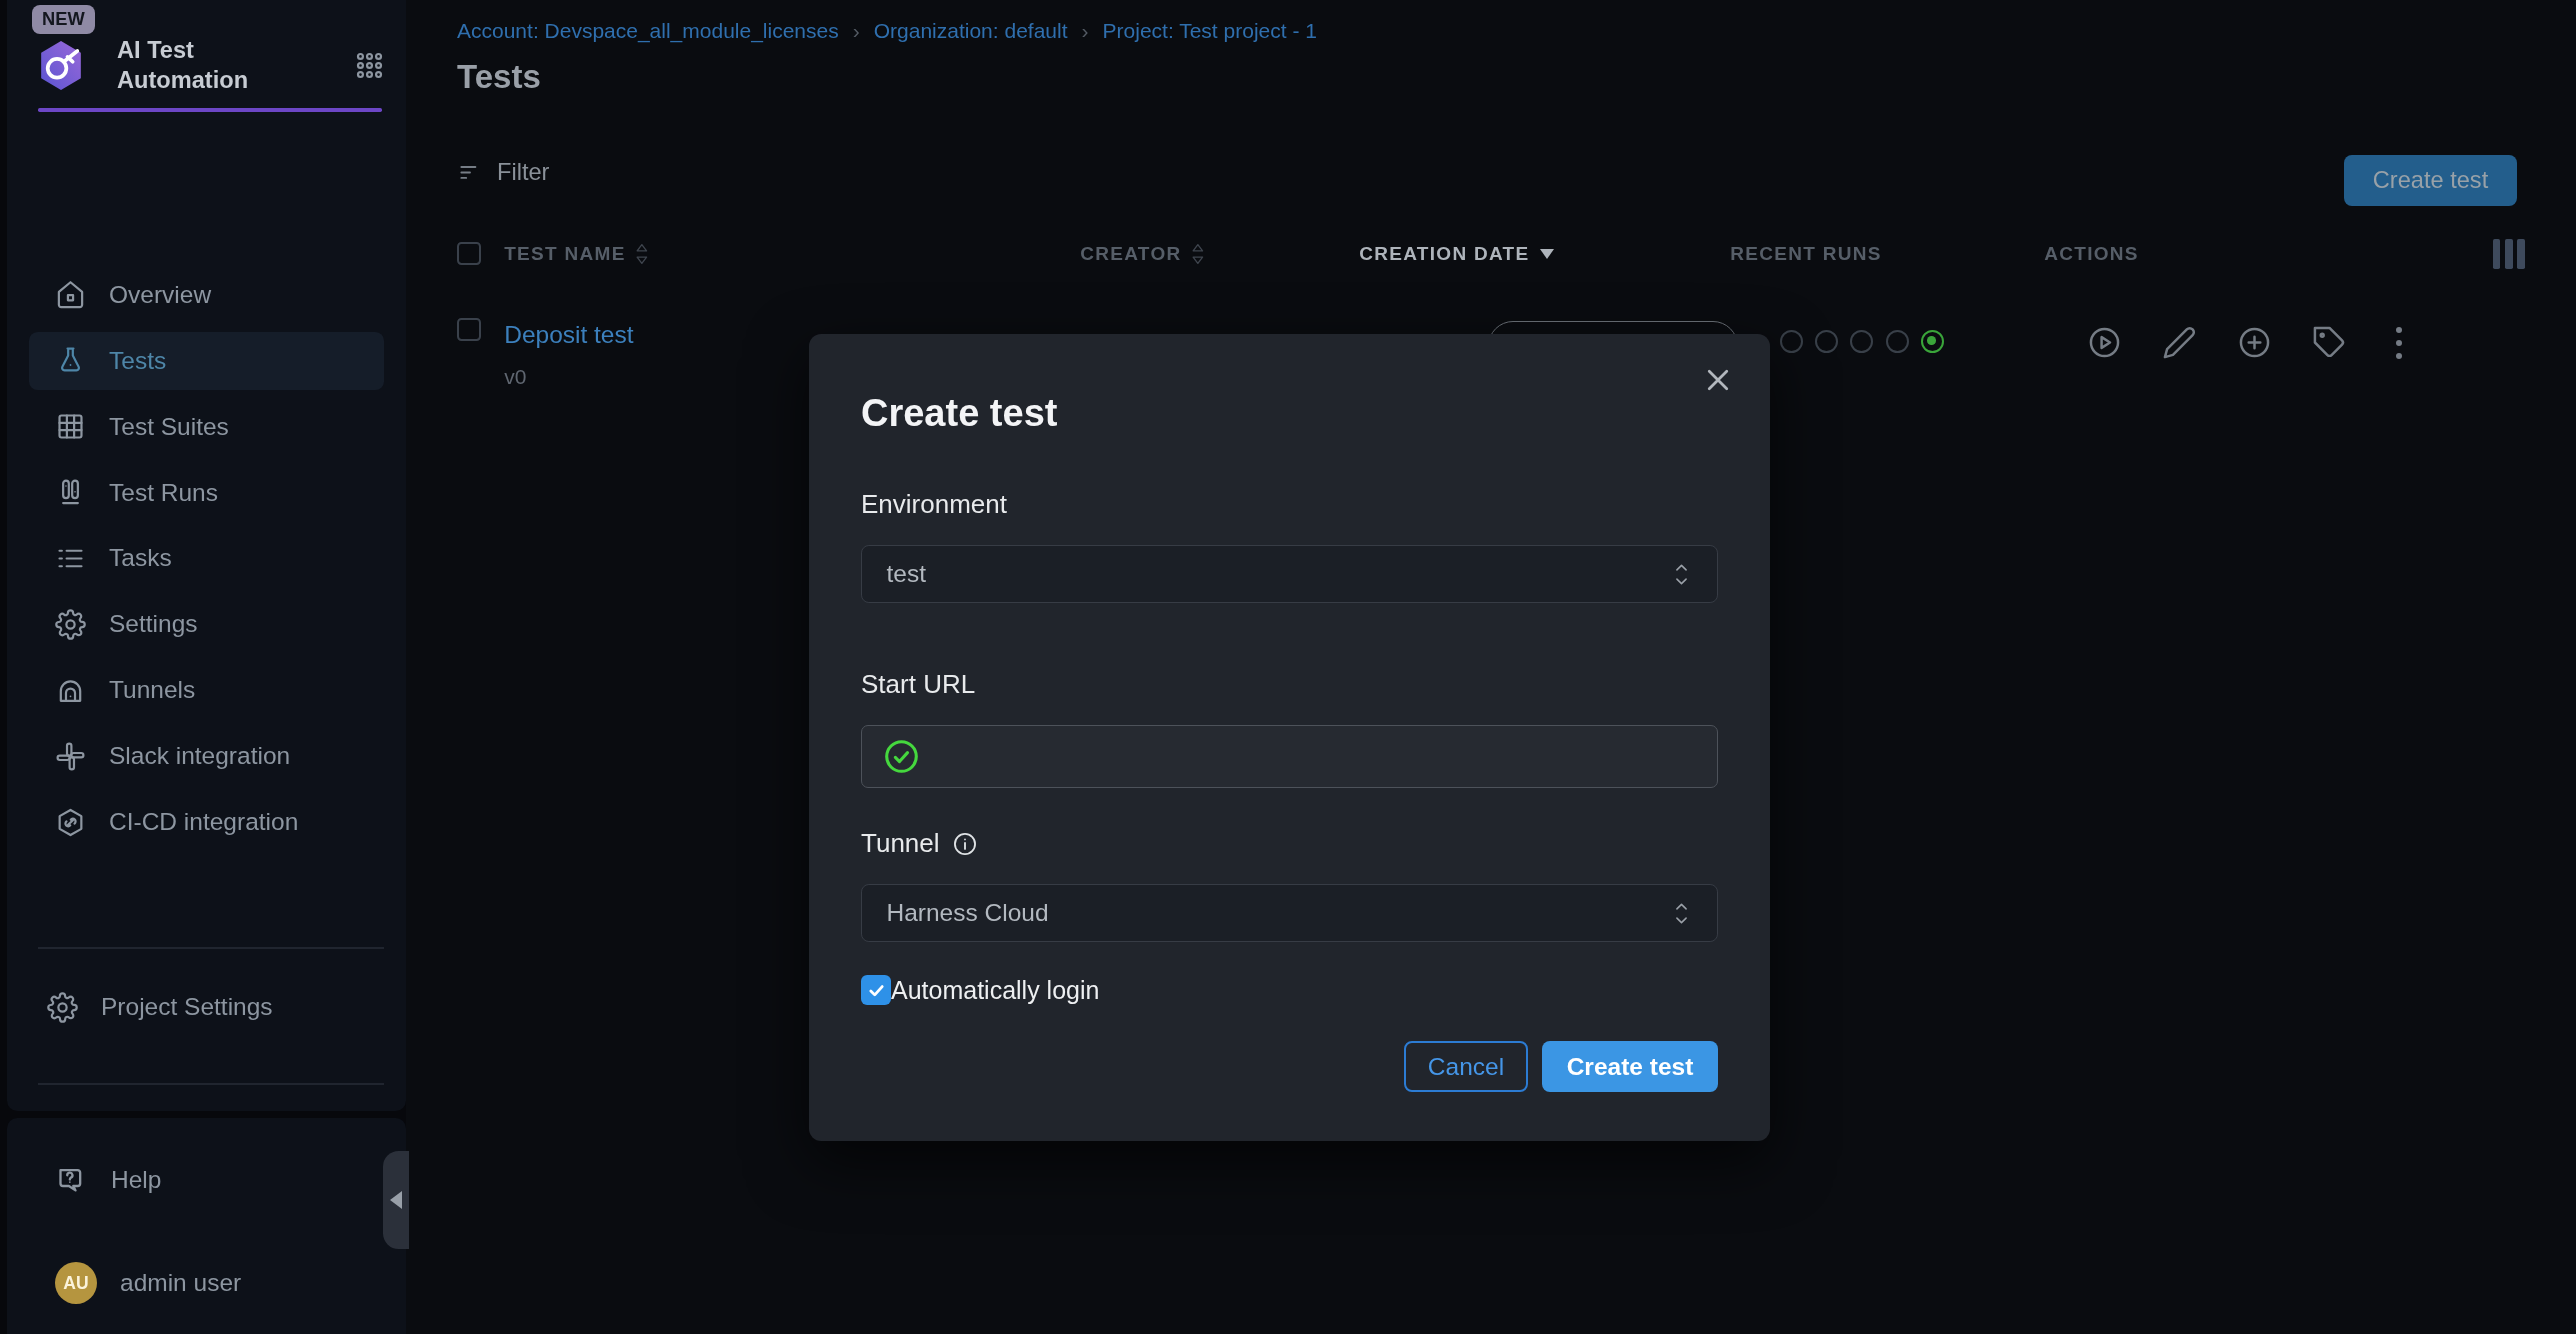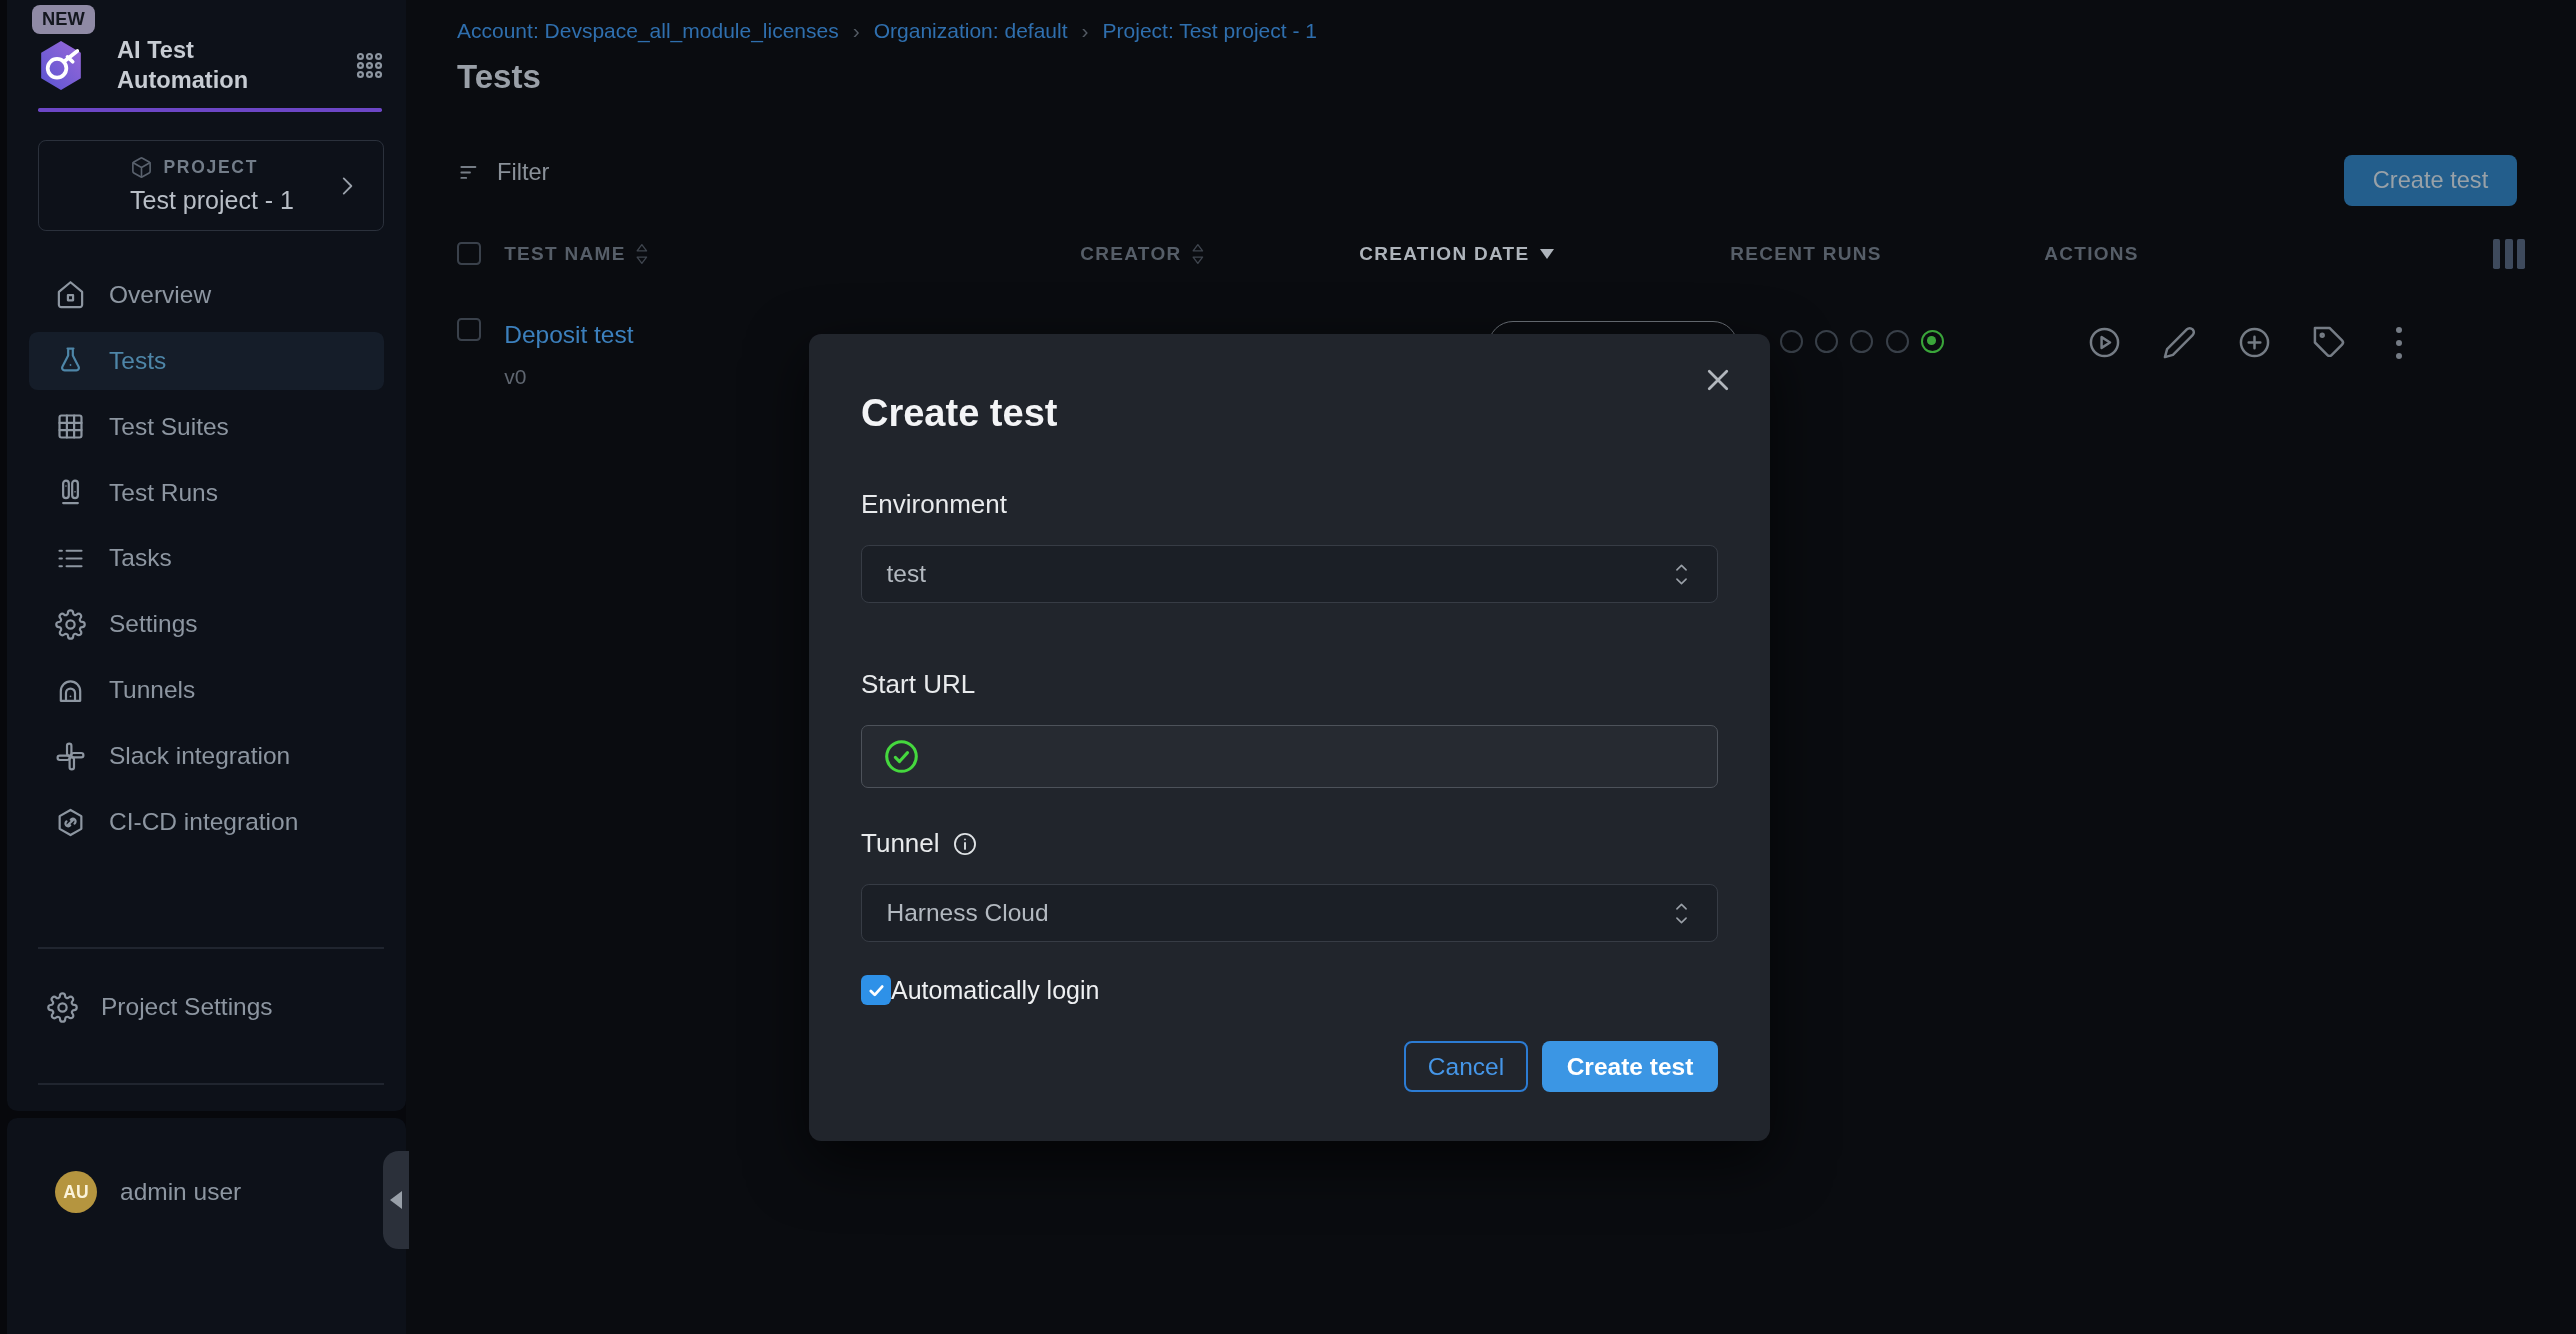--- a/index.html
+++ b/index.html
@@ -168,39 +168,20 @@
             <circle cx="12" cy="12" r="1.9"></circle>
             <circle cx="19" cy="12" r="1.9"></circle>
           <circle cx="5" cy="19" r="1.9"></circle>
             <circle cx="12" cy="19" r="1.9"></circle>
             <circle cx="19" cy="19" r="1.9"></circle>
         </svg>
       </span>
     </div>
     <div class="purple-rule"></div>
 
-    <div class="project-card">
-      <div class="project-inner">
-        <div class="project-cap">
-          <span class="ic">
-            <svg viewBox="0 0 24 24">
-                <path d="M21 16V8a2 2 0 0 0-1-1.73l-7-4a2 2 0 0 0-2 0l-7 4A2 2 0 0 0 3 8v8a2 2 0 0 0 1 1.73l7 4a2 2 0 0 0 2 0l7-4A2 2 0 0 0 21 16z"></path>
-                <path d="M3.3 7L12 12l8.7-5M12 22V12"></path>
-              </svg>
-          </span>
-          <span>PROJECT</span>
-        </div>
-        <div class="project-name">Test project - 1</div>
-      </div>
-      <span class="ic project-chev">
-        <svg viewBox="0 0 24 24">
-            <path d="M9 5l7 7-7 7"></path>
-          </svg>
-      </span>
-    </div>
 
     <div class="nav">
       <div class="nav-item">
         <span class="ic">
             <svg viewBox="0 0 24 24">
               <path d="M3 10l9-7.5L21 10v10a1.8 1.8 0 0 1-1.8 1.8H4.8A1.8 1.8 0 0 1 3 20z"></path>
               <rect x="10" y="12.5" width="4" height="4"></rect>
             </svg>
           </span>
         <span>Overview</span>
@@ -293,20 +274,30 @@
               <path d="M19.4 15a1.65 1.65 0 0 0 .33 1.82l.06.06a2 2 0 1 1-2.83 2.83l-.06-.06a1.65 1.65 0 0 0-1.82-.33 1.65 1.65 0 0 0-1 1.51V21a2 2 0 1 1-4 0v-.09A1.65 1.65 0 0 0 9 19.4a1.65 1.65 0 0 0-1.82.33l-.06.06a2 2 0 1 1-2.83-2.83l.06-.06a1.65 1.65 0 0 0 .33-1.82 1.65 1.65 0 0 0-1.51-1H3a2 2 0 1 1 0-4h.09A1.65 1.65 0 0 0 4.6 9a1.65 1.65 0 0 0-.33-1.82l-.06-.06a2 2 0 1 1 2.83-2.83l.06.06a1.65 1.65 0 0 0 1.82.33H9a1.65 1.65 0 0 0 1-1.51V3a2 2 0 1 1 4 0v.09a1.65 1.65 0 0 0 1 1.51 1.65 1.65 0 0 0 1.82-.33l.06-.06a2 2 0 1 1 2.83 2.83l-.06.06a1.65 1.65 0 0 0-.33 1.82V9a1.65 1.65 0 0 0 1.51 1H21a2 2 0 1 1 0 4h-.09a1.65 1.65 0 0 0-1.51 1z"></path>
             </svg>
           </span>
         <span>Project Settings</span>
       </div>
     </div>
     <div class="side-div" style="top:1083px;"></div>
   </div>
 
   <div class="side-bottom">
+    <div class="bottom-item" style="margin-top:33px;">
+      <span class="ic">
+          <svg viewBox="0 0 24 24">
+            <path d="M4 4.5h12.5a1.8 1.8 0 0 1 1.8 1.8v7.9a1.8 1.8 0 0 1-1.8 1.8h-3.2l1.6 3.2-4.8-3.2H5.8A1.8 1.8 0 0 1 4 14.2z"></path>
+            <path d="M8.9 8.2a1.9 1.9 0 1 1 2.7 1.7c-.6.3-.8.7-.8 1.3"></path>
+            <circle cx="10.8" cy="13.2" r="0.6" fill="currentColor" stroke="none"></circle>
+          </svg>
+        </span>
+      <span>Help</span>
+    </div>
     <div class="bottom-item" style="margin-top:45px;">
       <span class="avatar">AU</span>
       <span>admin user</span>
     </div>
   </div>
 </div>
 
 <div class="collapse-tab">
   <span class="tri"></span>
 </div>

